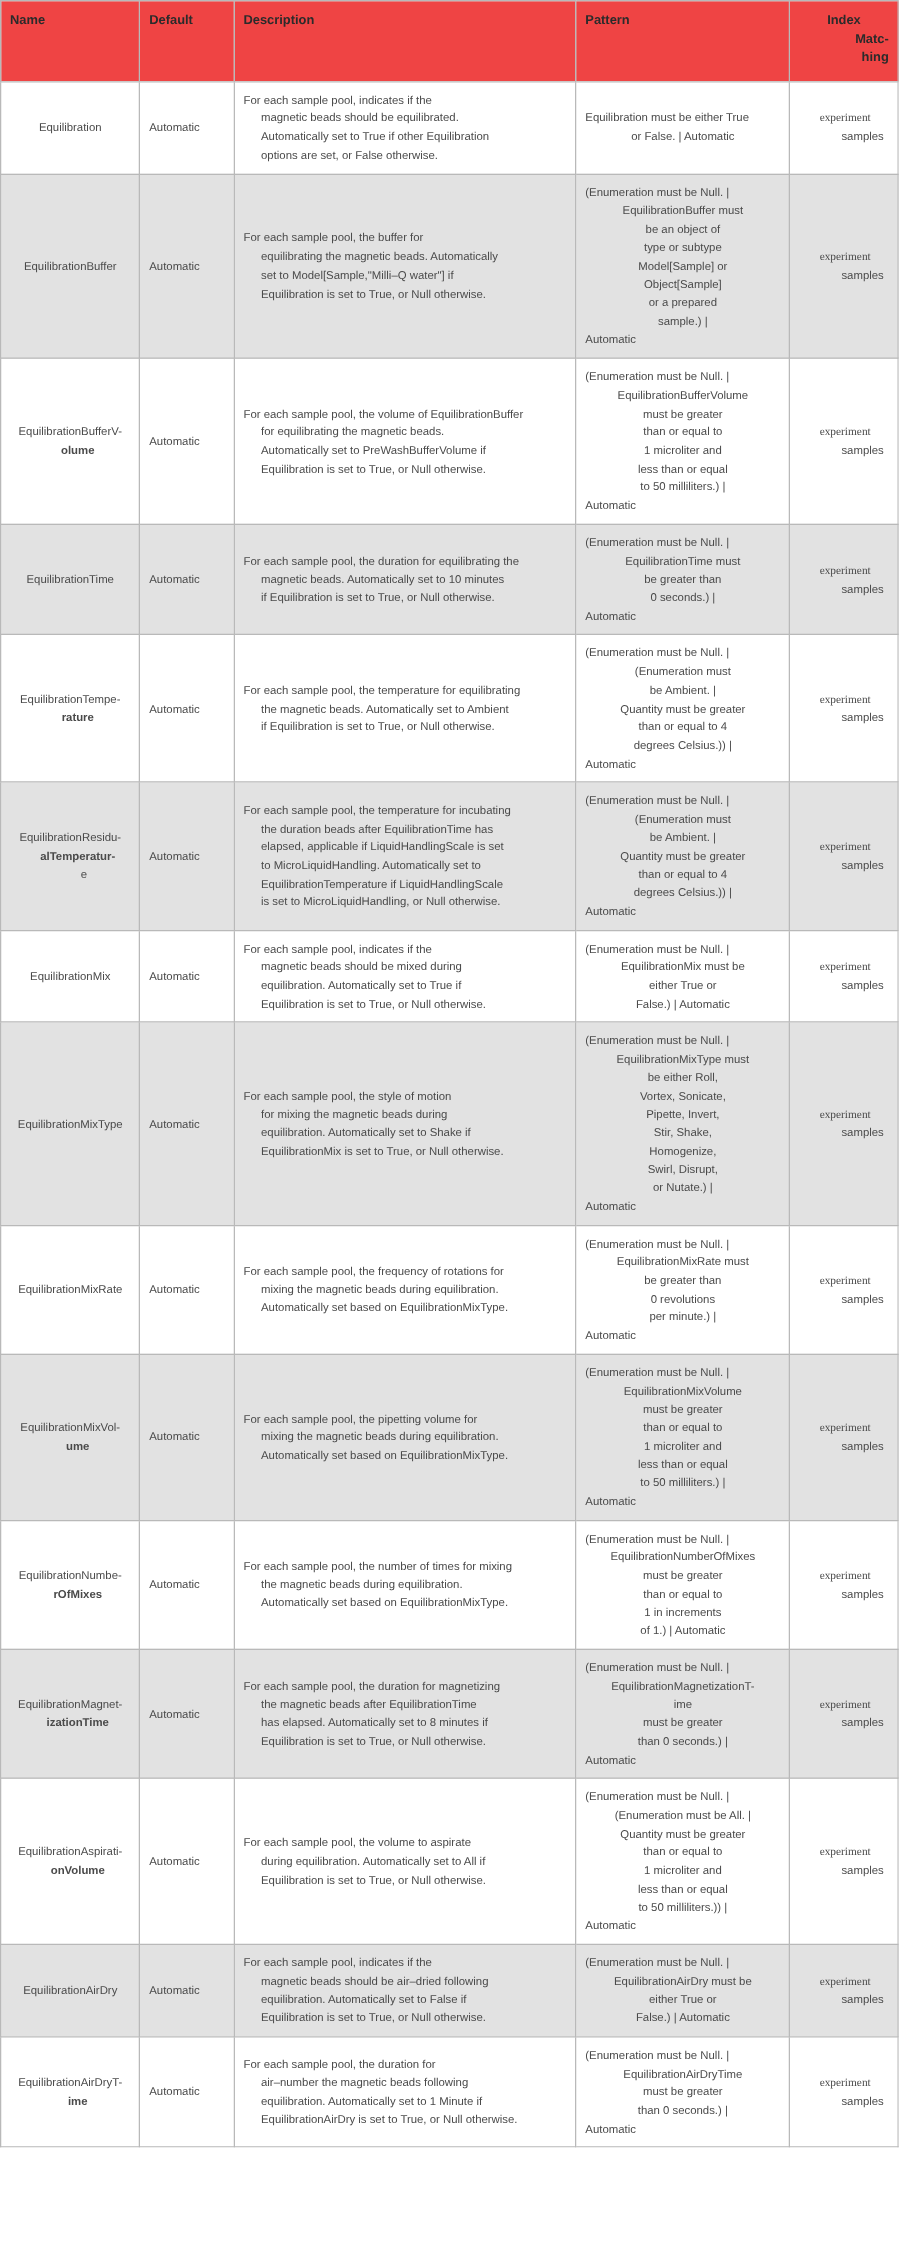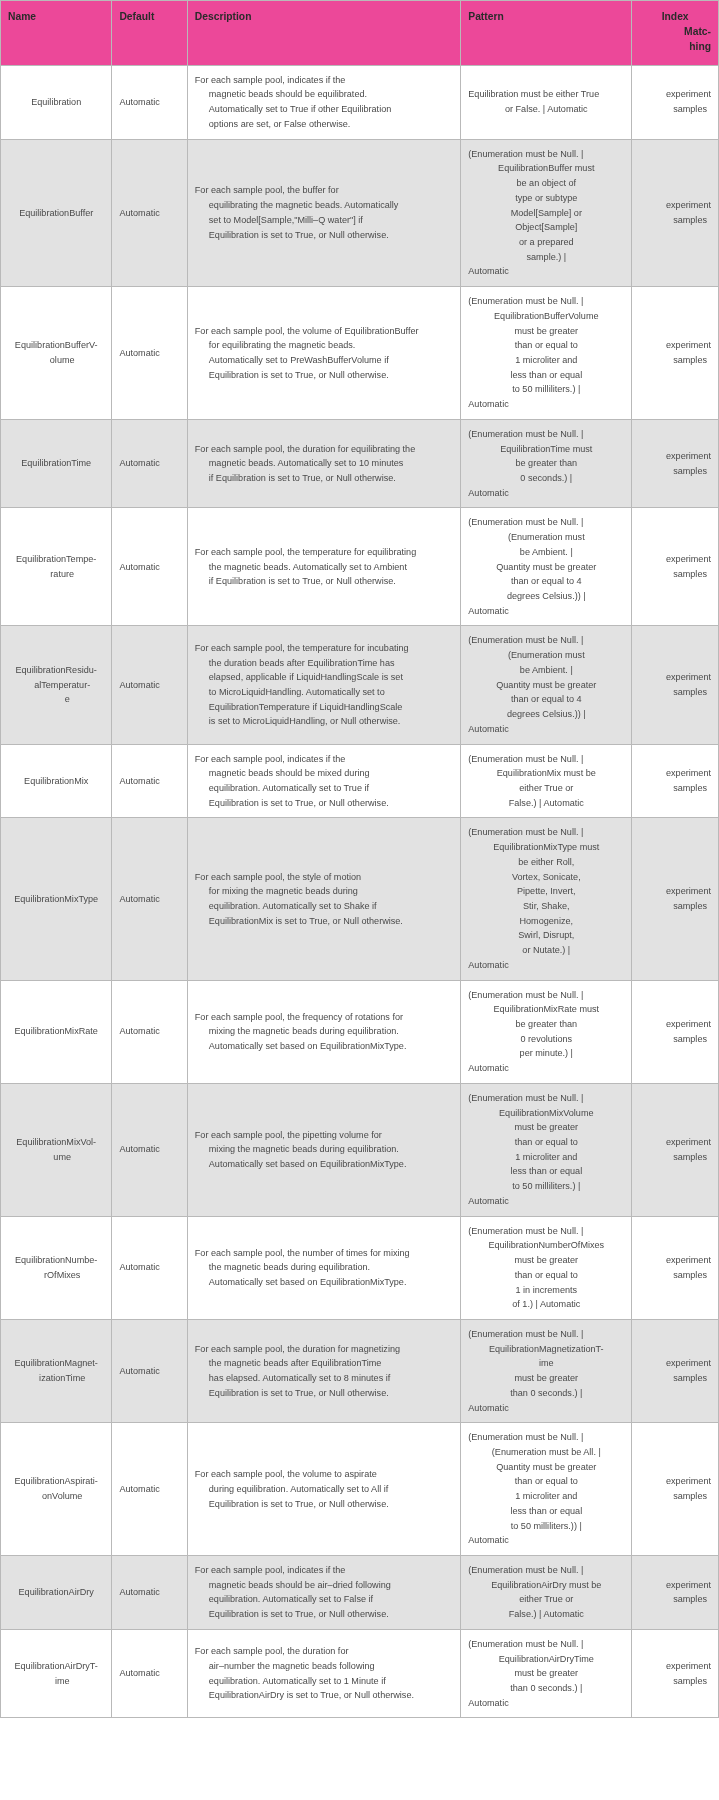--- a/index.html
+++ b/index.html
@@ -27,21 +27,21 @@
     border: 1px solid #b9b9b9;
     vertical-align: middle;
     padding: 7px 7px;
     font-size: 9.1px;
     line-height: 1.62;
     color: #4a4a4a;
     word-wrap: break-word;
     overflow-wrap: break-word;
   }
   #doc-table thead th {
-    background: #ec4899;
+    background: #ef4444;
     font-size: 10.3px;
     font-weight: bold;
     color: #2b2b2b;
     vertical-align: top;
     padding: 9px 7px 10px 7px;
     line-height: 1.45;
     text-align: left;
   }
   #doc-table thead th.th-index {
     text-align: right;
@@ -58,21 +58,21 @@
     color: #4a4a4a;
     padding-left: 6px;
     padding-right: 4px;
     margin-top: 28px;
   }
   td.cell-name .nm {
     display: inline-block;
     width: 100%;
   }
   td.cell-name .nm .ln { display: block; }
-  td.cell-name .nm .ln.ind1 { padding-left: 12px; }
+  td.cell-name .nm .ln.ind1 { padding-left: 12px; font-weight: bold; }
   td.cell-name .nm .ln.ind2 { padding-left: 22px; }
 
   td.cell-default {
     text-align: left;
     font-size: 9.3px;
     padding-left: 7px;
   }
   td.cell-desc {
     text-align: left;
     padding-left: 9px;
@@ -89,21 +89,21 @@
   td.cell-pattern .ln { display: block; white-space: nowrap; }
   td.cell-pattern .ln.lft { text-align: left; }
 
   td.cell-index {
     text-align: center;
     font-size: 9.2px;
     padding-left: 3px;
     padding-right: 3px;
   }
   td.cell-index .ln { display: block; }
-  td.cell-index .ln.l1 { text-align: right; padding-left: 2px; }
+  td.cell-index .ln.l1 { text-align: center; padding-left: 2px; font-family: Liberation Serif, serif; }
   td.cell-index .ln.l2 { text-align: right; padding-right: 4px; }
 </style>
 </head>
 <body>
 
 <table id="doc-table">
   <colgroup>
     <col class="c-name">
       <col class="c-default">
       <col class="c-desc">

